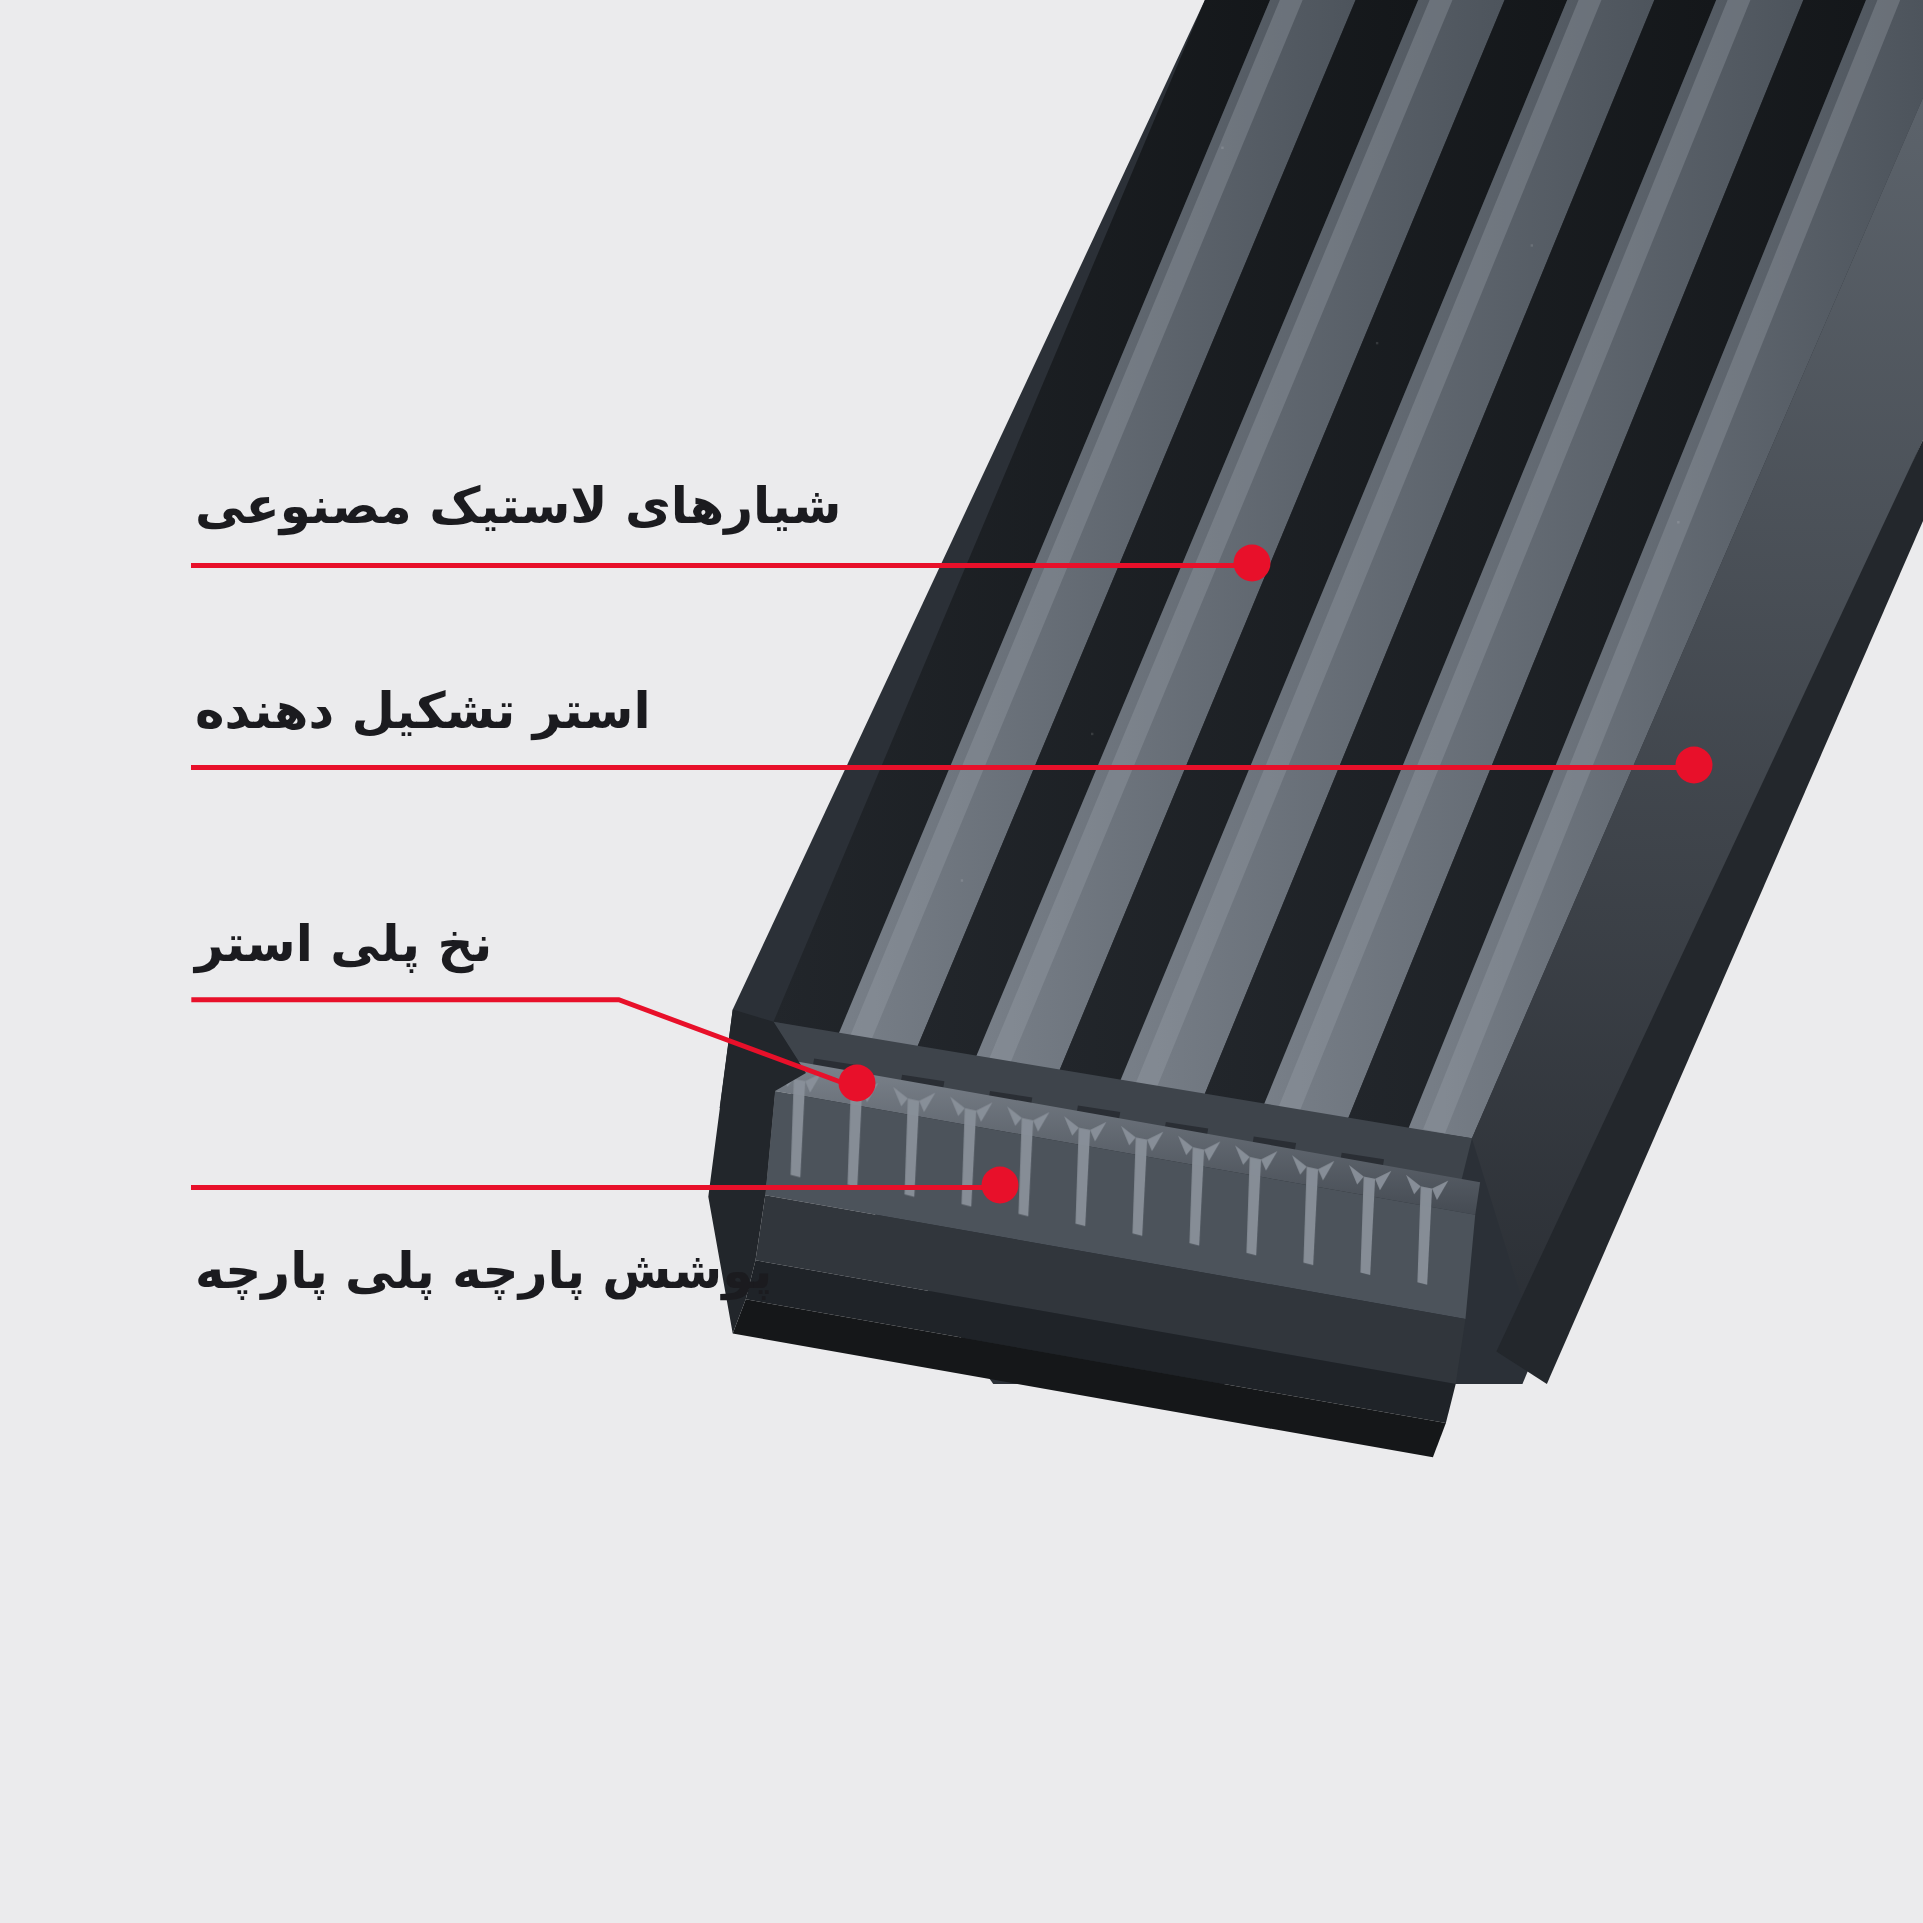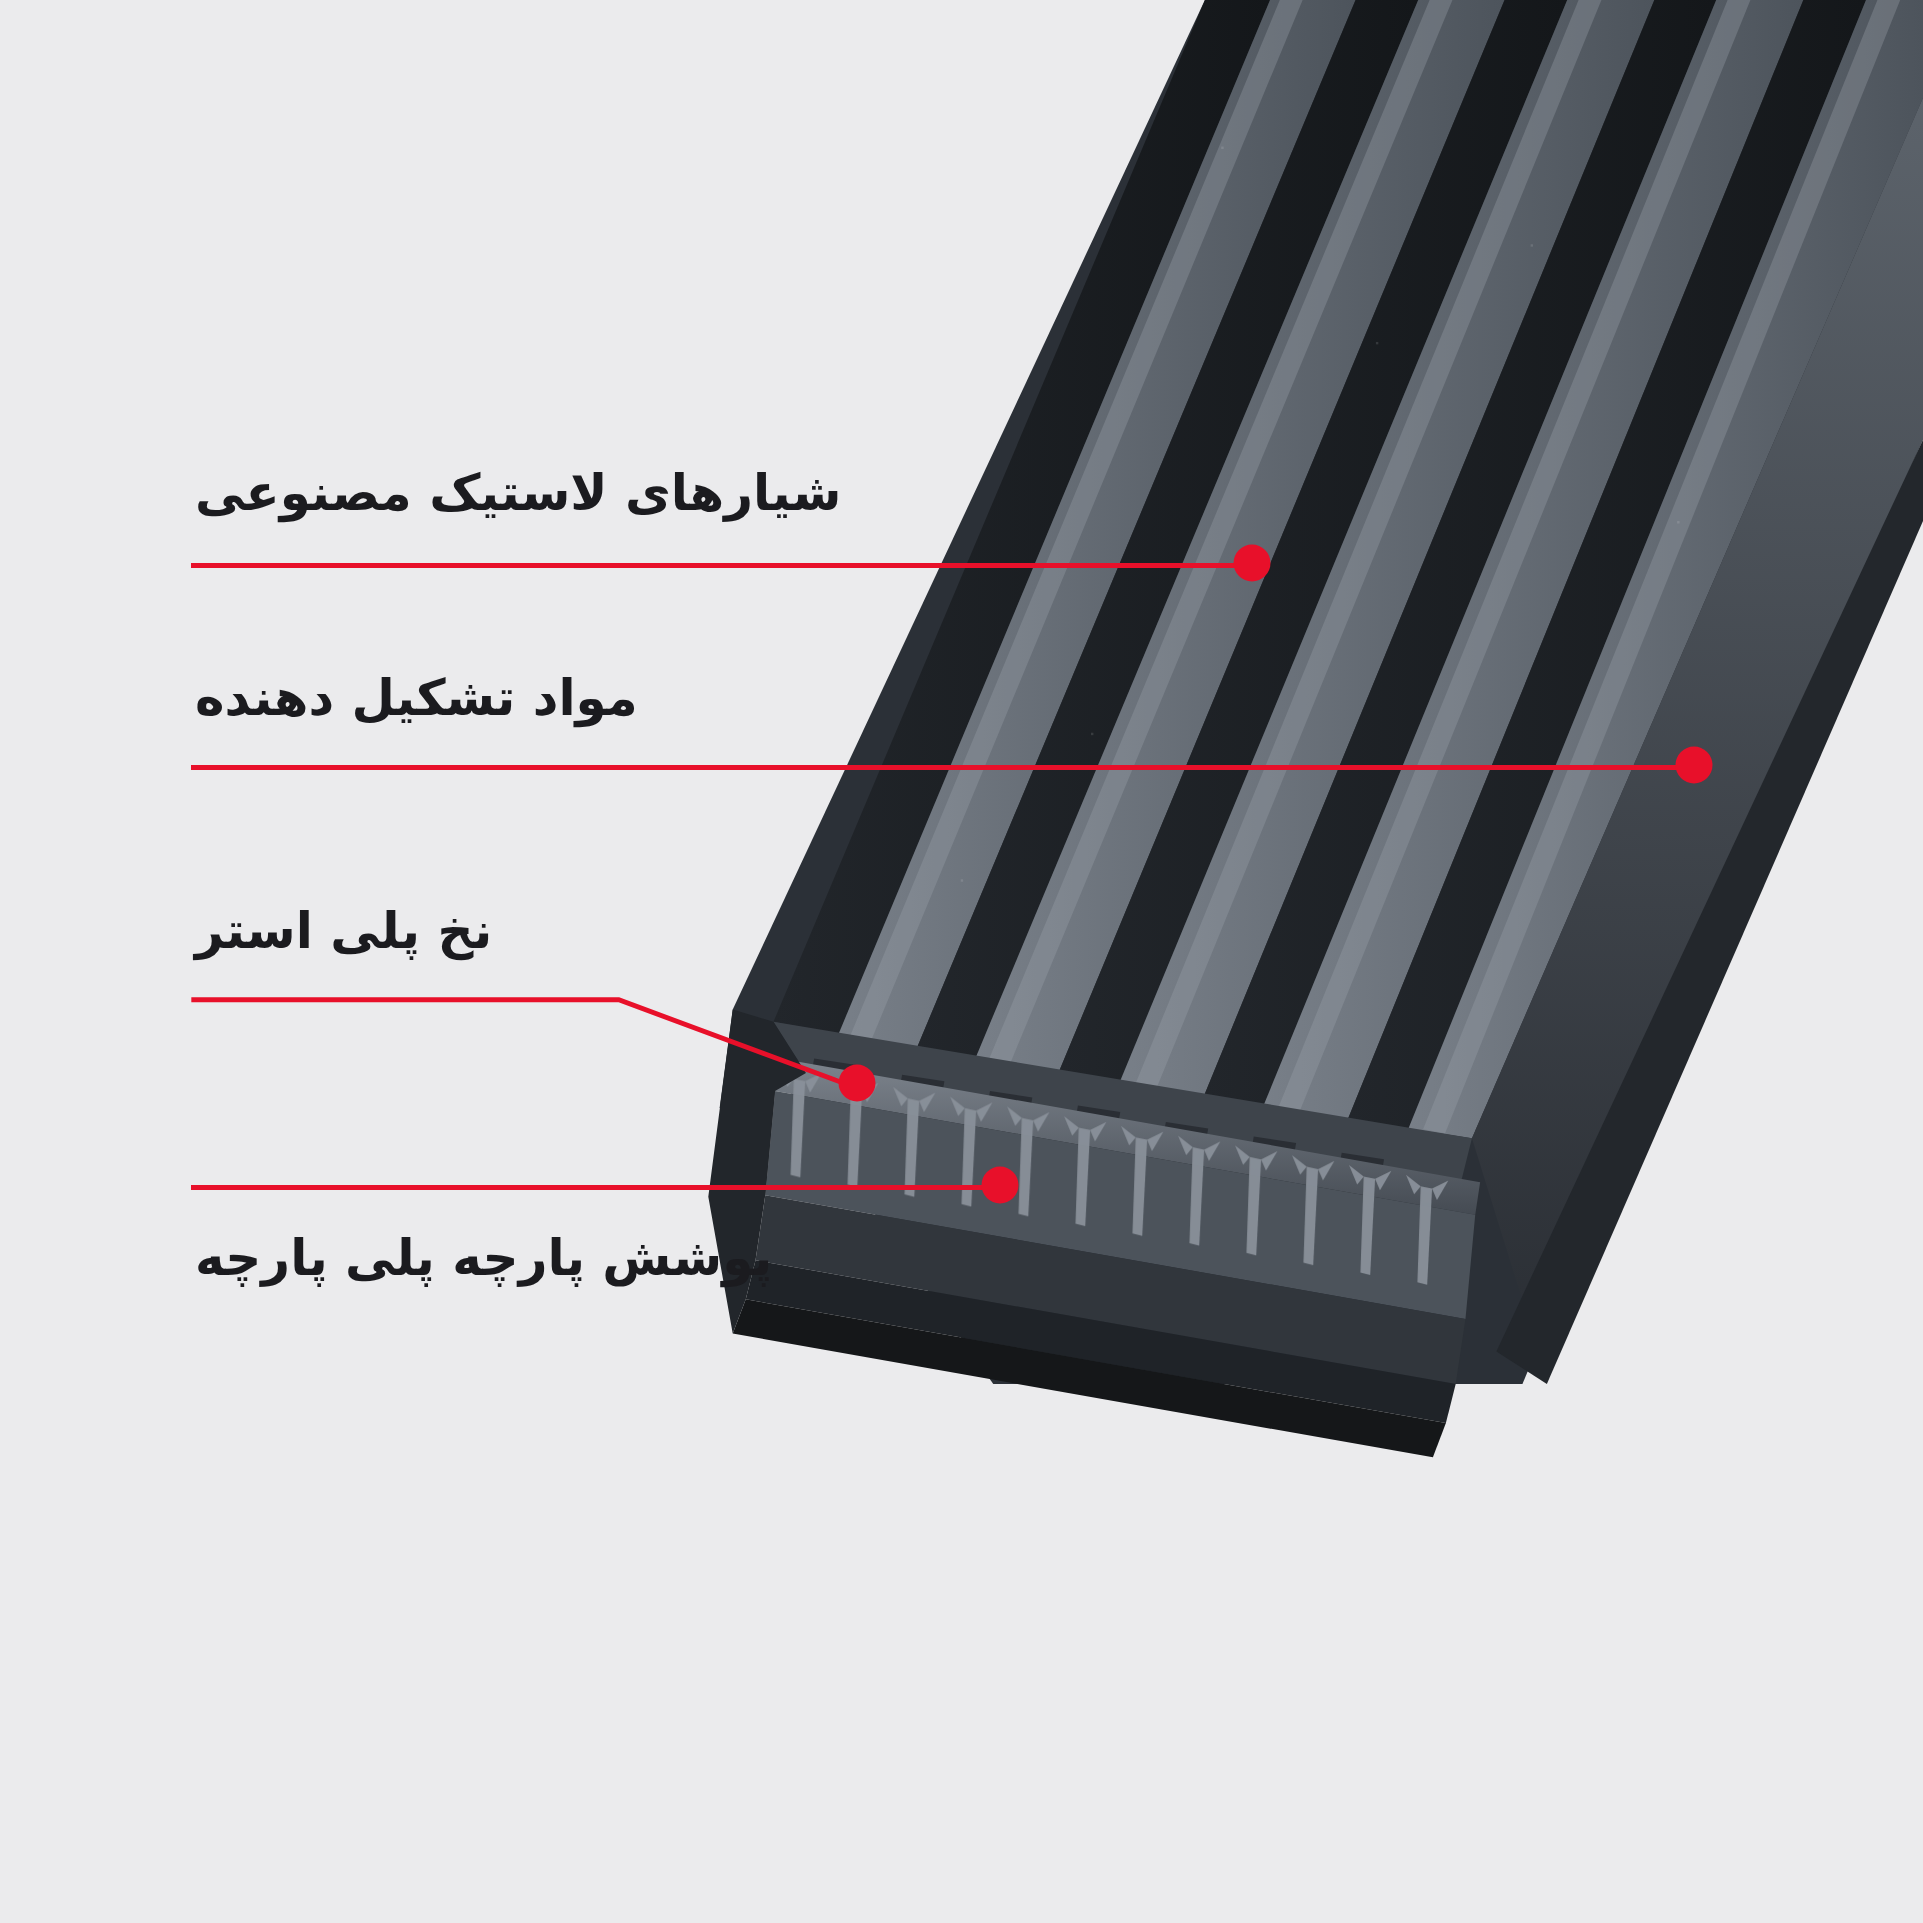--- a/index.html
+++ b/index.html
@@ -27,20 +27,21 @@
   
   .callout-label {
     position: absolute;
     color: #1b1b1f;
     font-weight: 700;
     font-size: 50px;
     letter-spacing: -0.4px;
     white-space: nowrap;
     direction: rtl;
     text-align: right;
+    margin-top: 13px;
   }
   .leader-line {
     position: absolute;
     background: #e8102a;
   }
   .leader-h {
     height: 4.9px;
   }
   .dot {
     position: absolute;
@@ -214,21 +215,21 @@
       <rect x="2060" y="640" width="3" height="3"></rect>
       <rect x="1340" y="900" width="3" height="3"></rect>
       <rect x="1180" y="1080" width="3" height="3"></rect>
     </g>
   </svg>
 
   <div class="callout-label" style="left:195px; top:464px;">شیارهای لاستیک مصنوعی</div>
   <div class="leader-line leader-h" style="left:191px; top:563px; width:1054px;"></div>
   <div class="dot" style="left:1252px; top:563px;"></div>
 
-  <div class="callout-label" style="left:195px; top:669px;">مواد تشکیل دهنده</div>
+  <div class="callout-label" style="left:195px; top:669px;">استر تشکیل دهنده</div>
   <div class="leader-line leader-h" style="left:191px; top:765px; width:1496px;"></div>
   <div class="dot" style="left:1694px; top:765px;"></div>
 
   <div class="callout-label" style="left:195px; top:902px;">نخ پلی استر</div>
   <svg class="leader-svg" style="left:0; top:0; width:1923px; height:1923px;" viewBox="0 0 2362 2362" width="1923" height="1923">
     <polyline points="235,1228 760,1228 1035,1330" fill="none" stroke="#e8102a" stroke-width="6"></polyline>
   </svg>
   <div class="dot" style="left:857px; top:1083px;"></div>
 
   <div class="leader-line leader-h" style="left:191px; top:1185px; width:796px;"></div>

